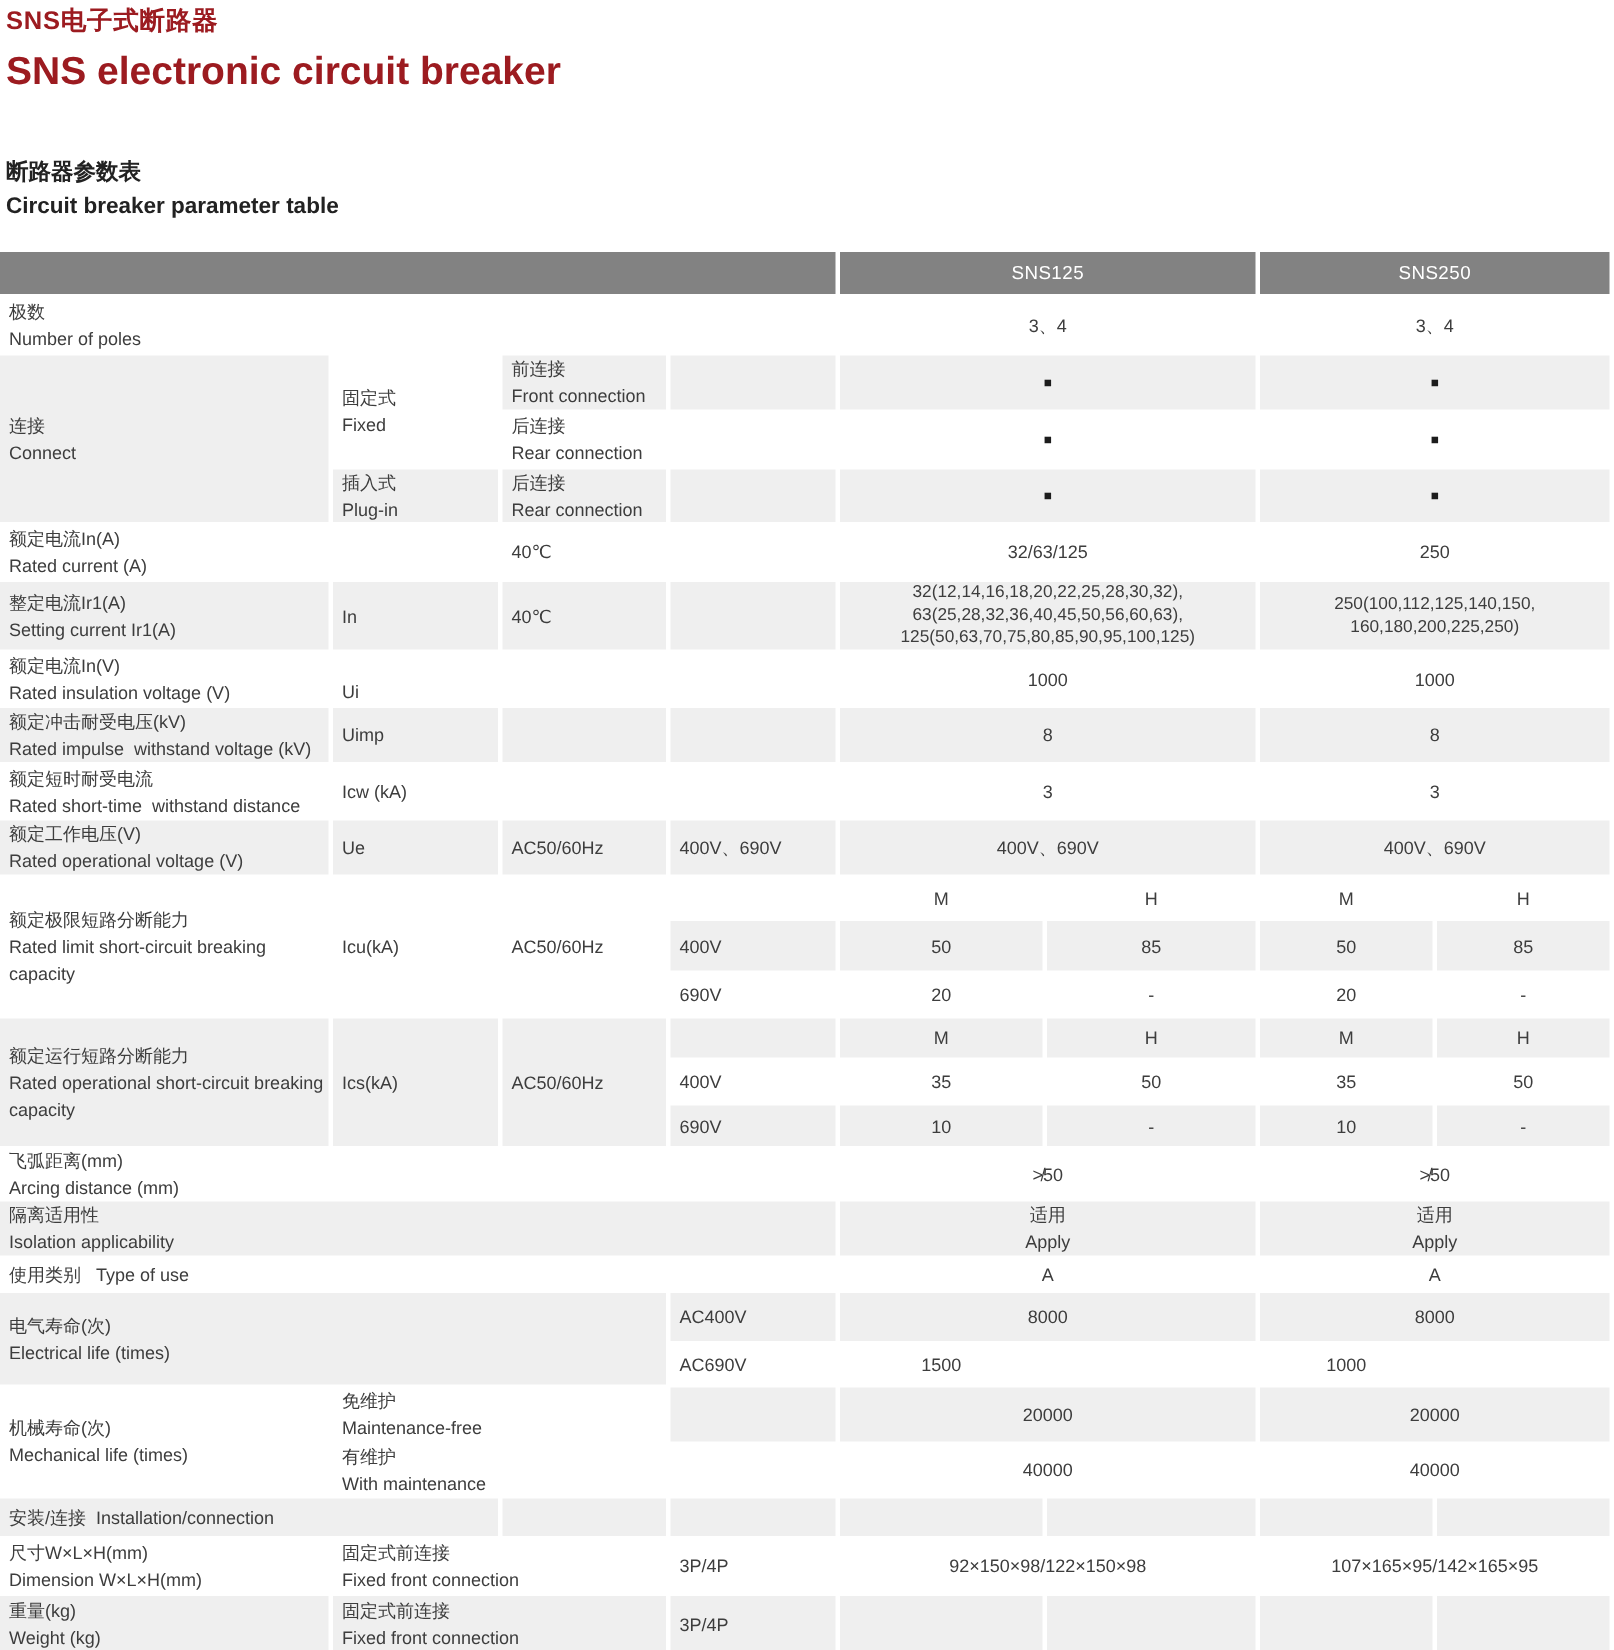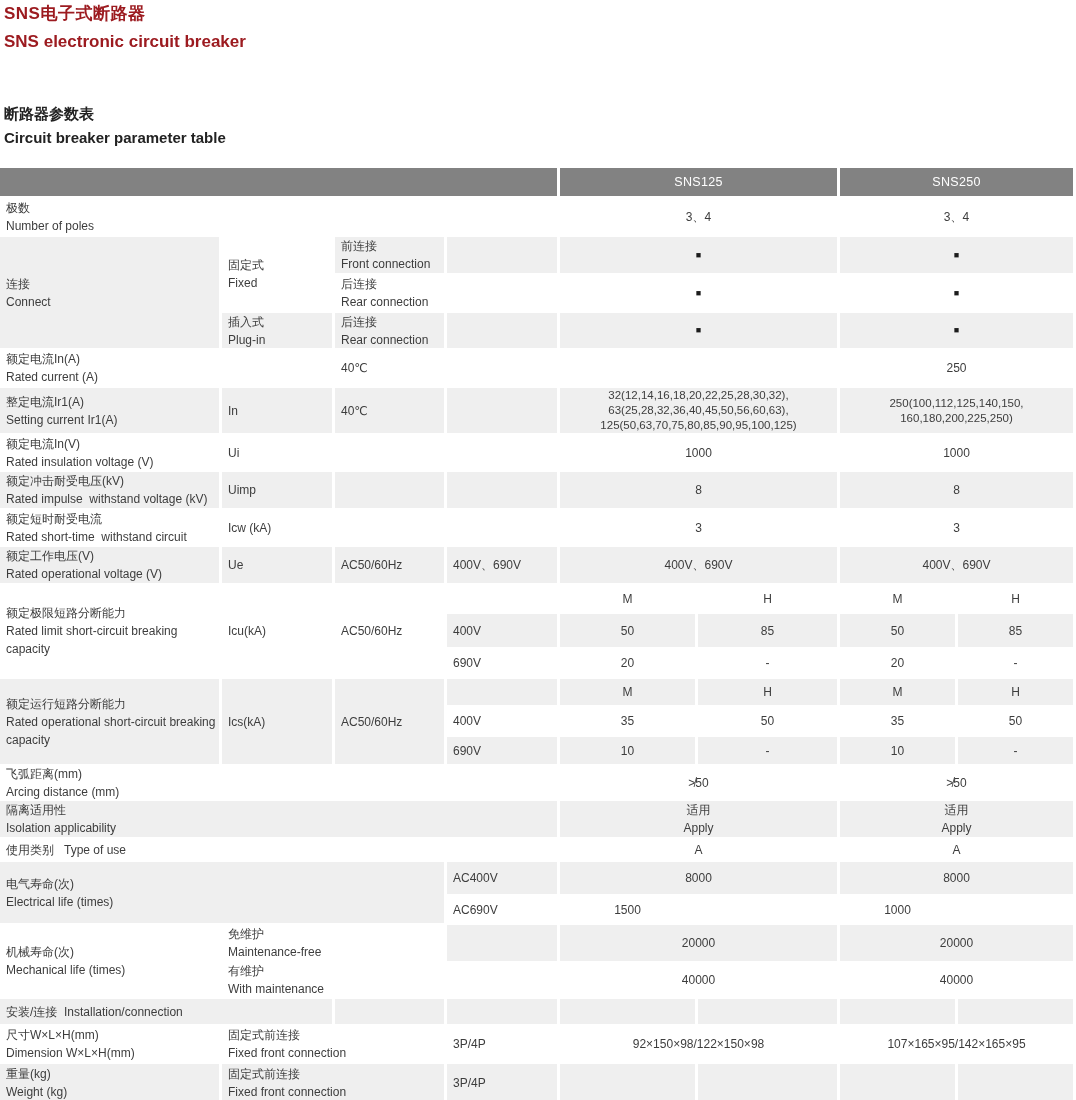--- a/index.html
+++ b/index.html
@@ -1,19 +1,19 @@
 <!DOCTYPE html>
 <html><head>
 <meta charset="utf-8">
 <style>
   html,body{margin:0;padding:0;background:#ffffff;}
   .page{position:relative;width:1076px;height:1100px;background:#fff;overflow:hidden;
         font-family:"Liberation Sans","DejaVu Sans",sans-serif;}
   .title-zh{position:absolute;left:4px;top:2px;font-size:17px;font-weight:bold;color:#9c1b20;letter-spacing:.5px;}
-  .title-en{position:absolute;left:4px;top:32px;font-size:17px;font-weight:bold;color:#9c1b20;}
+  .title-en{position:absolute;left:4px;top:32px;font-size:26px;font-weight:bold;color:#9c1b20;}
   .subtitle-zh{position:absolute;left:4px;top:105px;font-size:15px;font-weight:bold;color:#222;}
   .subtitle-en{position:absolute;left:4px;top:129px;font-size:15px;font-weight:bold;color:#222;}
   .grid{position:absolute;left:0;top:148px;display:grid;
         grid-template-columns:219px 110px 109px 110px 135px 139px 115px 115px;
         grid-template-rows:28px 37px 36px 36px 35px 36px 45px 35px 36px 35px 36px 27px 33px 28px 26px 28px 27px 33px 36px 21px 32px 27px 36px 34px 25px 36px 37px;
         column-gap:3px;row-gap:2px;margin-top:20px;}
   .cell{display:flex;flex-direction:column;justify-content:center;align-items:center;
         font-size:12px;color:#3d3d3d;background:#fff;min-width:0;min-height:0;}
   .cell .ln{line-height:18px;white-space:pre;}
   .cell.left{align-items:flex-start;padding-left:6px;}
@@ -93,20 +93,23 @@
       <div class="cell gray sq" style="grid-area: 5 / 7 / auto / 9;">
         <div class="ln">■</div>
       </div>
       <div class="cell left" style="grid-area: 6 / 1 / auto / 3;">
         <div class="ln">额定电流In(A)</div>
         <div class="ln">Rated current (A)</div>
       </div>
       <div class="cell left" style="grid-area: 6 / 3;">
         <div class="ln">40℃</div>
       </div>
+      <div class="cell" style="grid-area: 6 / 5 / auto / 7;">
+        <div class="ln">32/63/125</div>
+      </div>
       <div class="cell" style="grid-area: 6 / 7 / auto / 9;">
         <div class="ln">250</div>
       </div>
       <div class="cell gray left" style="grid-area: 7 / 1;">
         <div class="ln">整定电流Ir1(A)</div>
         <div class="ln">Setting current Ir1(A)</div>
       </div>
       <div class="cell gray left" style="grid-area: 7 / 2;">
         <div class="ln">In</div>
       </div>
@@ -120,21 +123,21 @@
         <div class="ln">125(50,63,70,75,80,85,90,95,100,125)</div>
       </div>
       <div class="cell gray small" style="grid-area: 7 / 7 / auto / 9;">
         <div class="ln">250(100,112,125,140,150,</div>
         <div class="ln">160,180,200,225,250)</div>
       </div>
       <div class="cell left" style="grid-area: 8 / 1;">
         <div class="ln">额定电流In(V)</div>
         <div class="ln">Rated insulation voltage (V)</div>
       </div>
-      <div class="cell left" style="grid-area: 8 / 2;">
+      <div class="cell left" style="grid-area: 8 / 2; justify-content: flex-end;">
         <div class="ln">Ui</div>
       </div>
       <div class="cell" style="grid-area: 8 / 5 / auto / 7;">
         <div class="ln">1000</div>
       </div>
       <div class="cell" style="grid-area: 8 / 7 / auto / 9;">
         <div class="ln">1000</div>
       </div>
       <div class="cell gray left" style="grid-area: 9 / 1;">
         <div class="ln">额定冲击耐受电压(kV)</div>
@@ -146,21 +149,21 @@
       <div class="cell gray" style="grid-area: 9 / 3;"></div>
       <div class="cell gray" style="grid-area: 9 / 4;"></div>
       <div class="cell gray" style="grid-area: 9 / 5 / auto / 7;">
         <div class="ln">8</div>
       </div>
       <div class="cell gray" style="grid-area: 9 / 7 / auto / 9;">
         <div class="ln">8</div>
       </div>
       <div class="cell left" style="grid-area: 10 / 1;">
         <div class="ln">额定短时耐受电流</div>
-        <div class="ln">Rated short-time  withstand circuit</div>
+        <div class="ln">Rated short-time  withstand distance</div>
       </div>
       <div class="cell left" style="grid-area: 10 / 2;">
         <div class="ln">Icw (kA)</div>
       </div>
       <div class="cell" style="grid-area: 10 / 5 / auto / 7;">
         <div class="ln">3</div>
       </div>
       <div class="cell" style="grid-area: 10 / 7 / auto / 9;">
         <div class="ln">3</div>
       </div>

